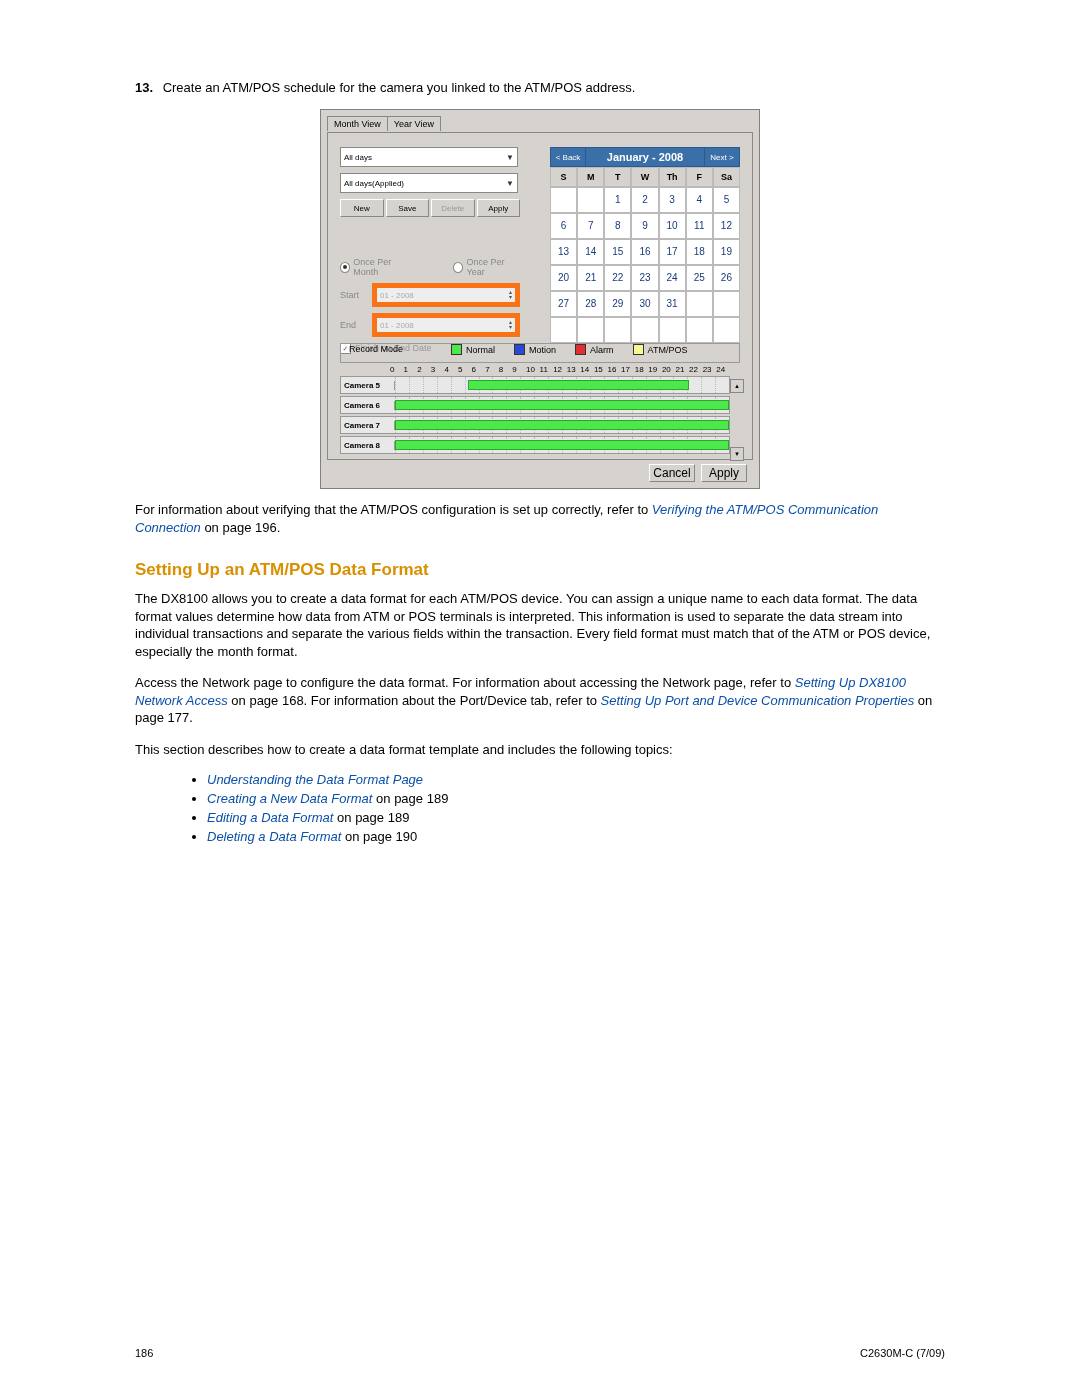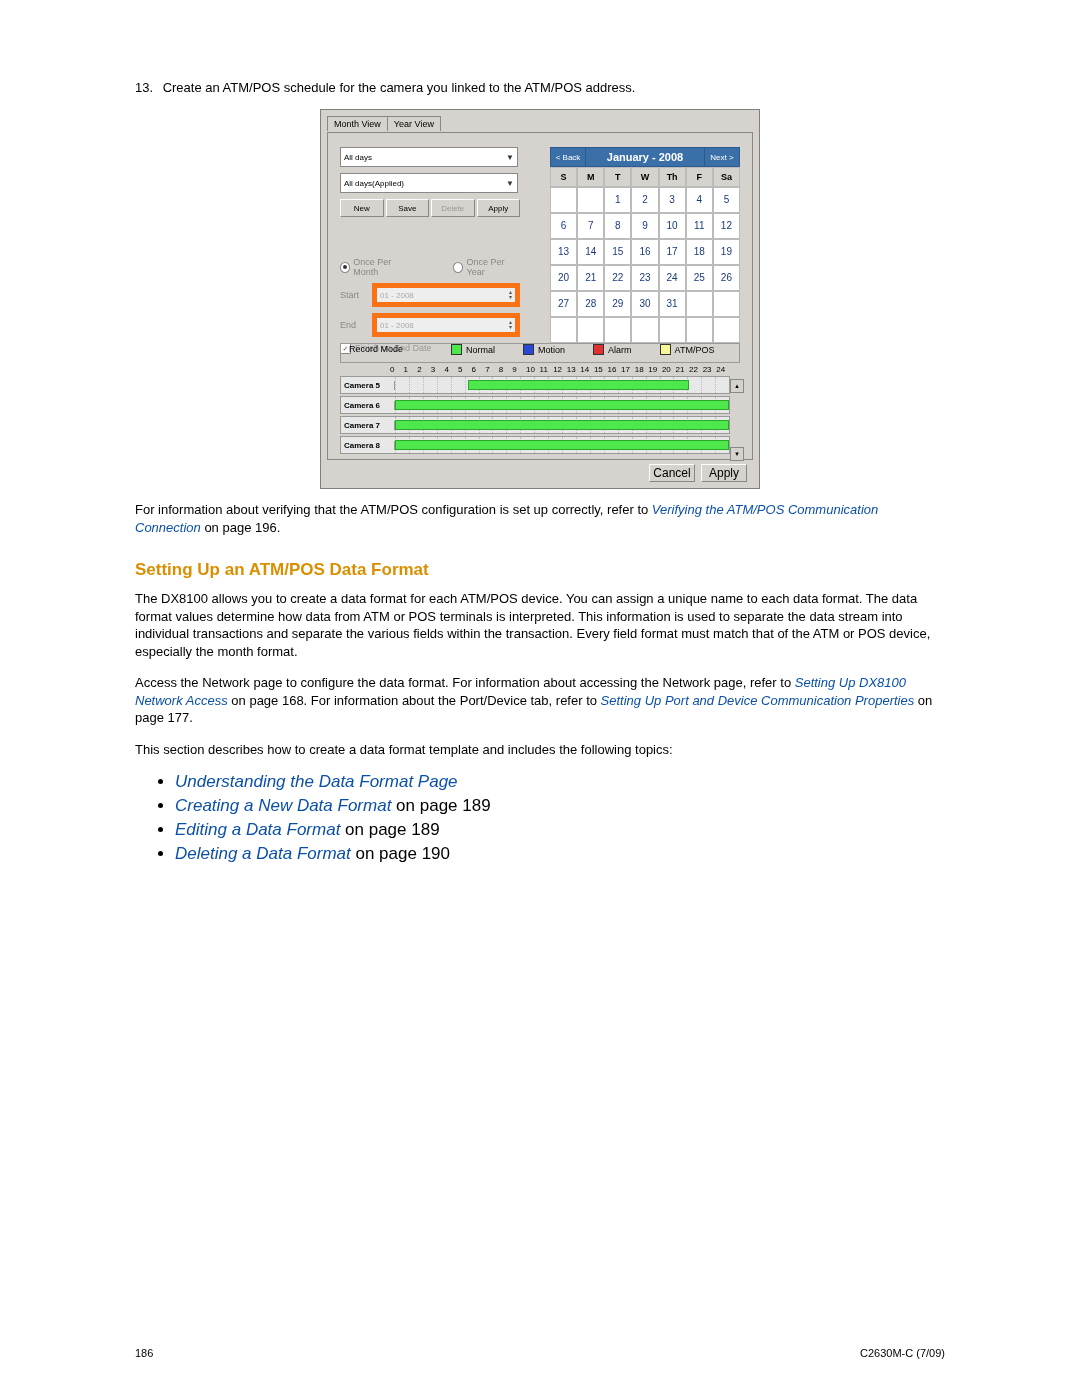--- a/index.html
+++ b/index.html
@@ -15,21 +15,21 @@
     height: 1397px;
     margin: 0 auto;
     position: relative;
     padding: 80px 135px 40px 135px;
     box-sizing: border-box;
   }
   .step-line {
     font-size: 13px;
     margin-bottom: 14px;
   }
-  .step-num { display: inline-block; width: 24px; }
+  .step-num { display: inline-block; width: 24px; font-weight: bold; }
   .screenshot {
     width: 440px;
     height: 380px;
     margin: 0 auto 12px auto;
     background: #d6d3ce;
     border: 1px solid #808080;
     position: relative;
     font-size: 9px;
     color: #000;
     box-sizing: border-box;
@@ -146,21 +146,21 @@
     font-size:12px; display:flex; align-items:center; justify-content:center;
   }
   .fig-caption{
     text-align:center; font-size:12px; margin-bottom:18px;
   }
   .fig-caption b{ font-weight:bold;}
   .para{ font-size:13px; margin:0 0 14px 0; line-height:1.35;}
   .link{ color:#0a4fa8; font-style:italic;}
   h2{ color:#d98f00; font-size:17px; font-weight:bold; margin:24px 0 10px 0;}
   ul.topics{ margin:6px 0 0 0; padding-left:40px;}
-  ul.topics li{ font-size:17px; margin-bottom:4px;}
+  ul.topics li{ font-size:13px; margin-bottom:4px;margin-left:32px;}
   .footer-row{
     position:absolute; left:135px; right:135px; bottom:38px;
     display:flex; justify-content:space-between; font-size:11px;
   }
 </style>
 </head>
 <body>
 
 <div class="page">
 
@@ -280,21 +280,21 @@
             <div class="dy empty">.</div>
             <div class="dy empty">.</div>
             <div class="dy empty">.</div>
             <div class="dy empty">.</div>
             <div class="dy empty">.</div>
           </div>
       </div>
 
       <div class="ss-legend">
         <span class="title">Record Mode</span>
-        <span id="legend-items" style="display: flex; gap: 28px;">
+        <span id="legend-items" style="display: flex; gap: 19px;">
             <span class="leg-item">
               <span class="sq norm"></span>
               <span>Normal</span>
             </span>
             <span class="leg-item">
               <span class="sq motion"></span>
               <span>Motion</span>
             </span>
             <span class="leg-item">
               <span class="sq alarm"></span>

